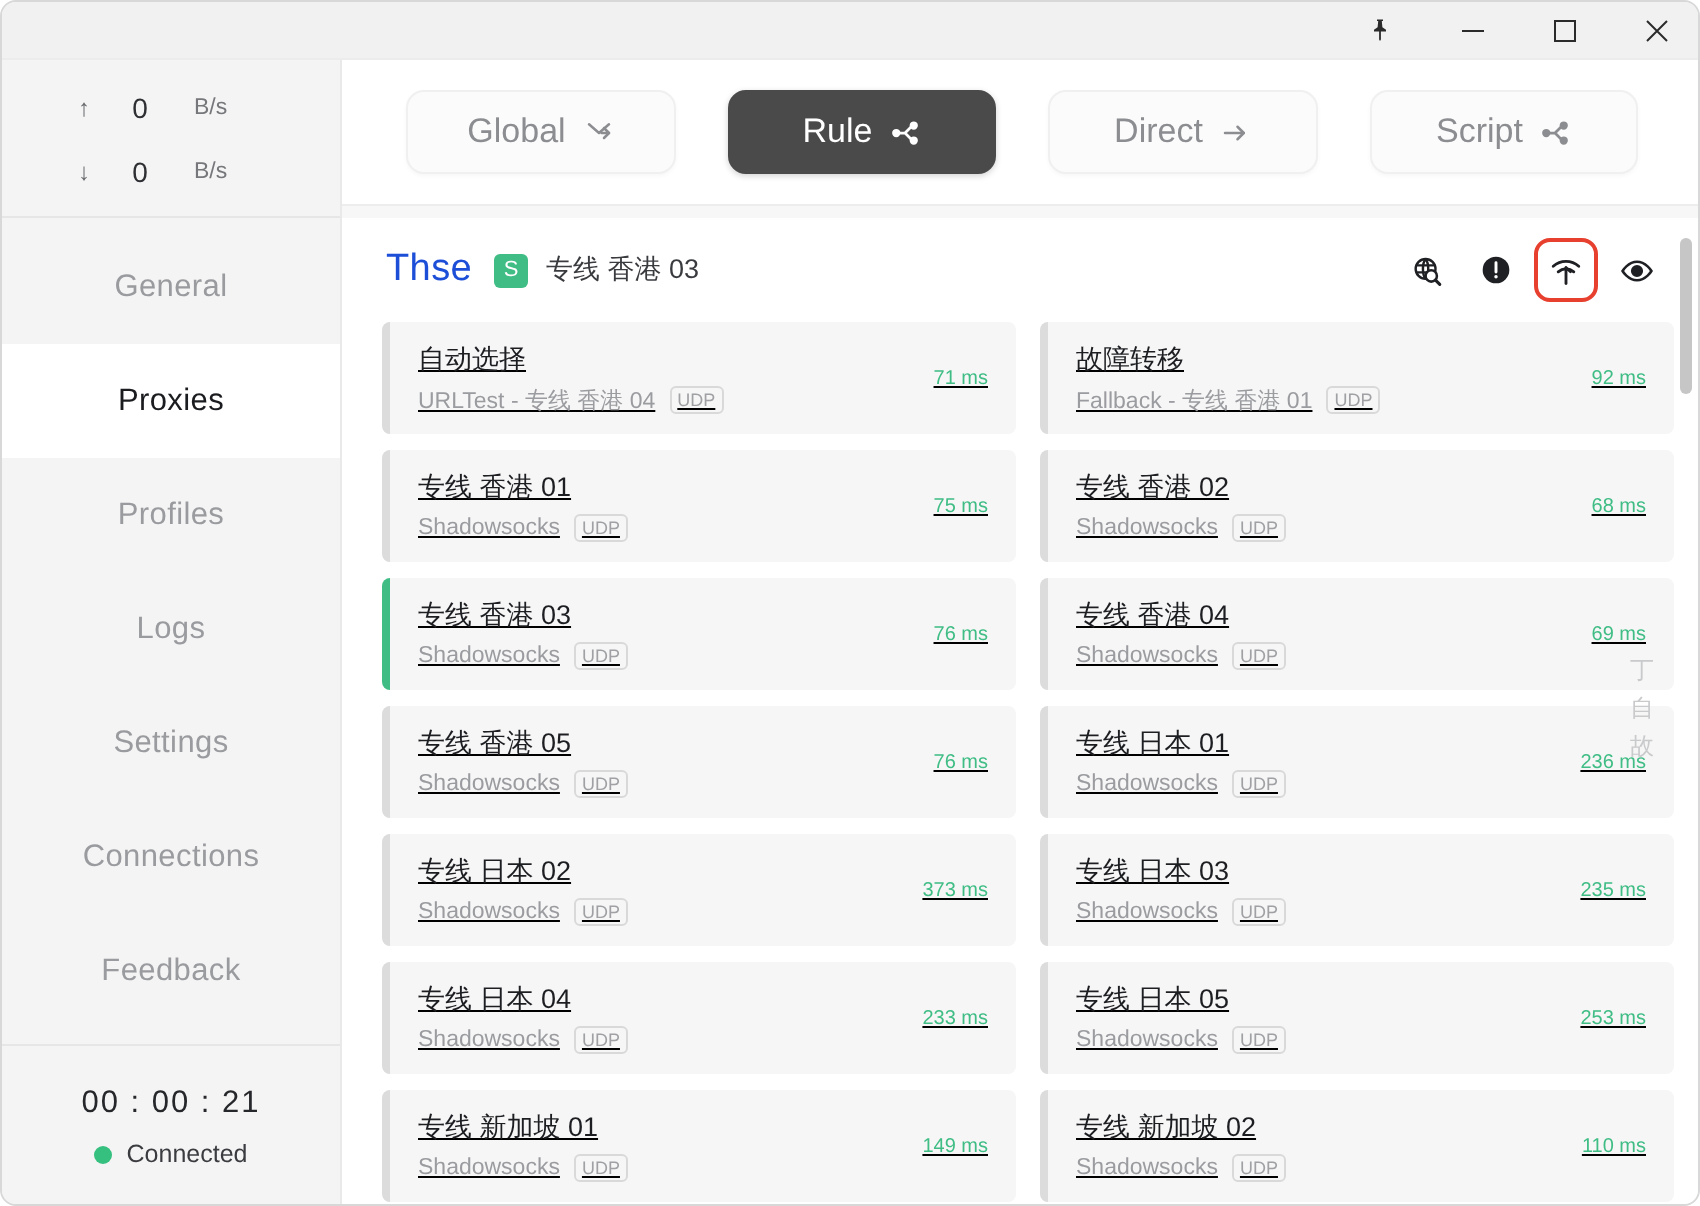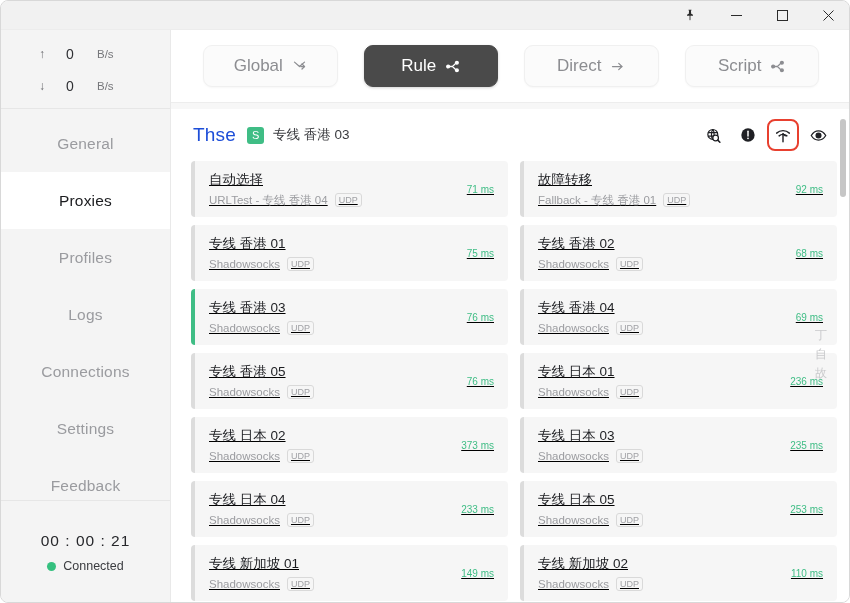--- a/index.html
+++ b/index.html
@@ -55,21 +55,21 @@
   .nav-item {
     height: 57px; display: flex; align-items: center; justify-content: center;
     font-size: 15.5px; color: #9a9b9f; background: transparent;
     letter-spacing: .2px;
   }
   .nav-item.active {
     background: #ffffff; color: #1b1c1f; font-weight: 400;
   }
 
   .sidebar-footer {
-    position: absolute; bottom: 0; left: 0; width: 169px; height: 104px;
+    position: absolute; bottom: 0; left: 0; width: 169px; height: 82px;
     border-top: 1px solid #e6e6e6;
     display: flex; flex-direction: column; align-items: center; justify-content: center;
     gap: 9px;
   }
   .timer { font-size: 15.5px; color: #26272b; letter-spacing: 1px; }
   .conn-row { display: flex; align-items: center; gap: 7px; font-size: 12.5px; color: #3b3c40; }
   .conn-dot { width: 9px; height: 9px; border-radius: 50%; background: #35c07f; }
 
   
   .modebar {
@@ -223,24 +223,24 @@
         <div class="nav-item active">
           <span>Proxies</span>
         </div>
         <div class="nav-item">
           <span>Profiles</span>
         </div>
         <div class="nav-item">
           <span>Logs</span>
         </div>
         <div class="nav-item">
+          <span>Settings</span>
+        </div>
+        <div class="nav-item">
           <span>Connections</span>
-        </div>
-        <div class="nav-item">
-          <span>Settings</span>
         </div>
         <div class="nav-item">
           <span>Feedback</span>
         </div>
       </div>
     <div class="sidebar-footer">
       <div class="timer">00 : 00 : 21</div>
       <div class="conn-row">
         <span class="conn-dot" style="background: rgb(53, 192, 127);"></span>
         <span>Connected</span>

